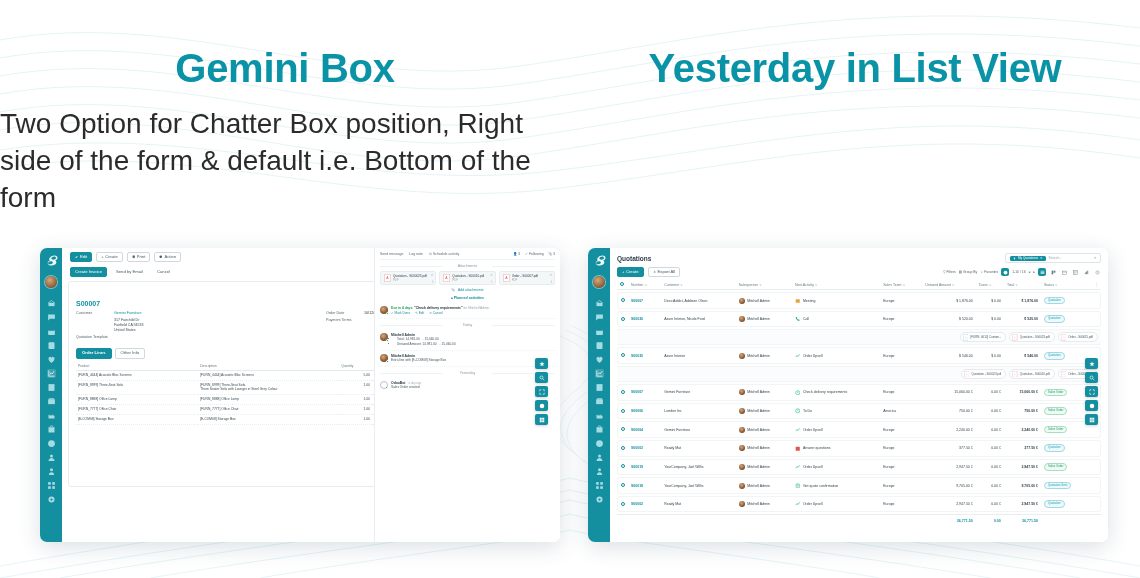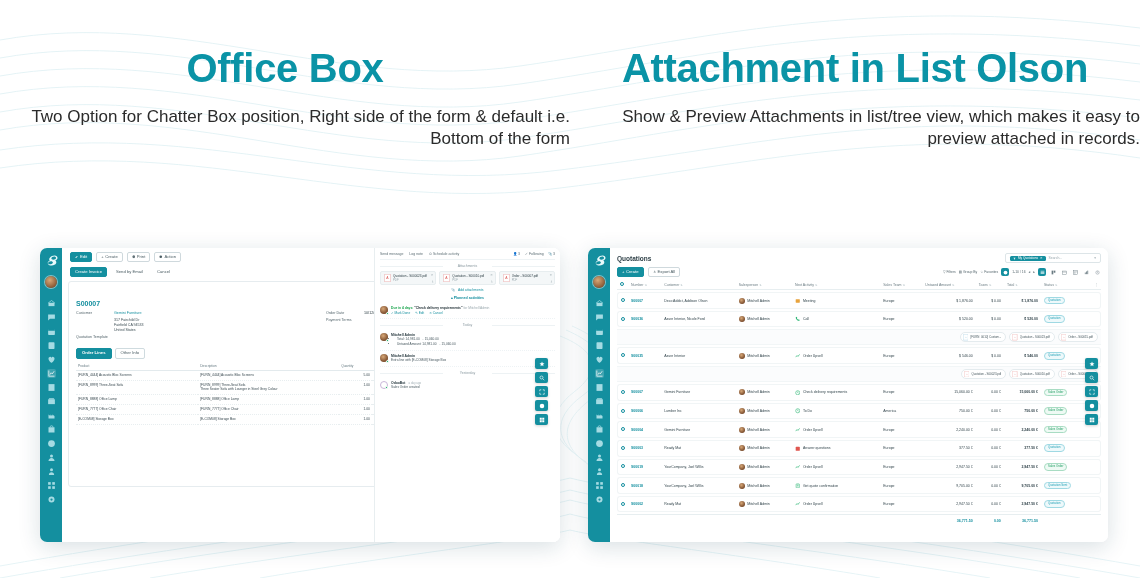--- a/index.html
+++ b/index.html
@@ -12,22 +12,22 @@
   .bg-waves { position:absolute; inset:0; width:1140px; height:578px; z-index:0; pointer-events:none; }
 
   
   .head-row { position:absolute; top:0; left:0; width:1140px; height:215px; display:flex; z-index:3; }
   .head-col { width:570px; display:flex; flex-direction:column; align-items:center; }
   .head-col h1 {
     color:#0a93a6; font-size:40px; font-weight:bold; letter-spacing:-0.3px;
     margin-top:46px; line-height:1.1; white-space:nowrap;
   }
   .head-col p {
-    margin-top:16px; color:#2b2b2b; font-size:17px; line-height:1.32;
-    text-align:right; font-weight:400;
+    margin-top:16px; color:#2b2b2b; font-size:28px; line-height:1.32;
+    text-align:left; font-weight:400;
   }
 
   
   .mock { position:absolute; z-index:4; }
   .mock-shell {
     position:relative; width:100%; height:100%;
     background:#ffffff; border-radius:7px;
     box-shadow:0 5px 22px rgba(20,60,80,0.16);
     overflow:hidden; display:flex;
   }
@@ -234,30 +234,27 @@
     <path d="M0,566 C260,520 500,496 570,478 C640,496 880,520 1140,566"></path>
     <path d="M0,578 C260,532 500,508 570,490 C640,508 880,532 1140,578"></path>
     <path d="M60,578 C280,540 510,516 570,500 C630,516 860,540 1080,578"></path>
     <path d="M150,578 C330,548 520,528 570,514 C620,528 810,548 990,578"></path>
     <path d="M260,578 C390,556 530,540 570,530 C610,540 750,556 880,578"></path>
   </g>
 </svg>
 
 <div class="head-row">
   <div class="head-col">
-    <h1>Office Box</h1>
+    <h1>Gemini Box</h1>
     <p>Two Option for Chatter Box position,
 Right side of the form &amp; default
 i.e. Bottom of the form</p>
   </div>
   <div class="head-col">
-    <h1>Attachment in List Olson</h1>
-    <p>Show &amp; Preview Attachments in
-list/tree view, which makes it easy
-to preview attached in records.</p>
+    <h1>Yesterday in List View</h1>
   </div>
 </div>
 
 <div class="mock" id="mock-left">
   <div class="mock-shell">
 
     <div class="sidebar">
       <svg class="sb-logo" viewBox="0 0 24 24" fill="currentColor">
         <path d="M17 4c-3 0-6 1.4-7.6 3.4C7.8 9.2 8 11 9.6 12c-2 .6-3.6 2-3.6 3.8C6 18.2 8.8 20 12.4 20c3.2 0 6-1.6 7-3.6.8-1.8.2-3.5-1.4-4.4 2-.6 3.6-2 3.6-3.9C21.6 5.8 19.8 4 17 4zm-.6 1.6c1.6 0 2.8 1 2.8 2.2 0 1.6-2 2.8-4.4 2.8-1.8 0-3-.8-3-1.9 0-1.6 2-3.1 4.6-3.1zM11 13.2c1.9 0 3.2.9 3.2 2.1 0 1.6-2.2 2.9-4.8 2.9-1.7 0-2.9-.8-2.9-2 0-1.6 2.1-3 4.5-3z"></path>
       </svg>

